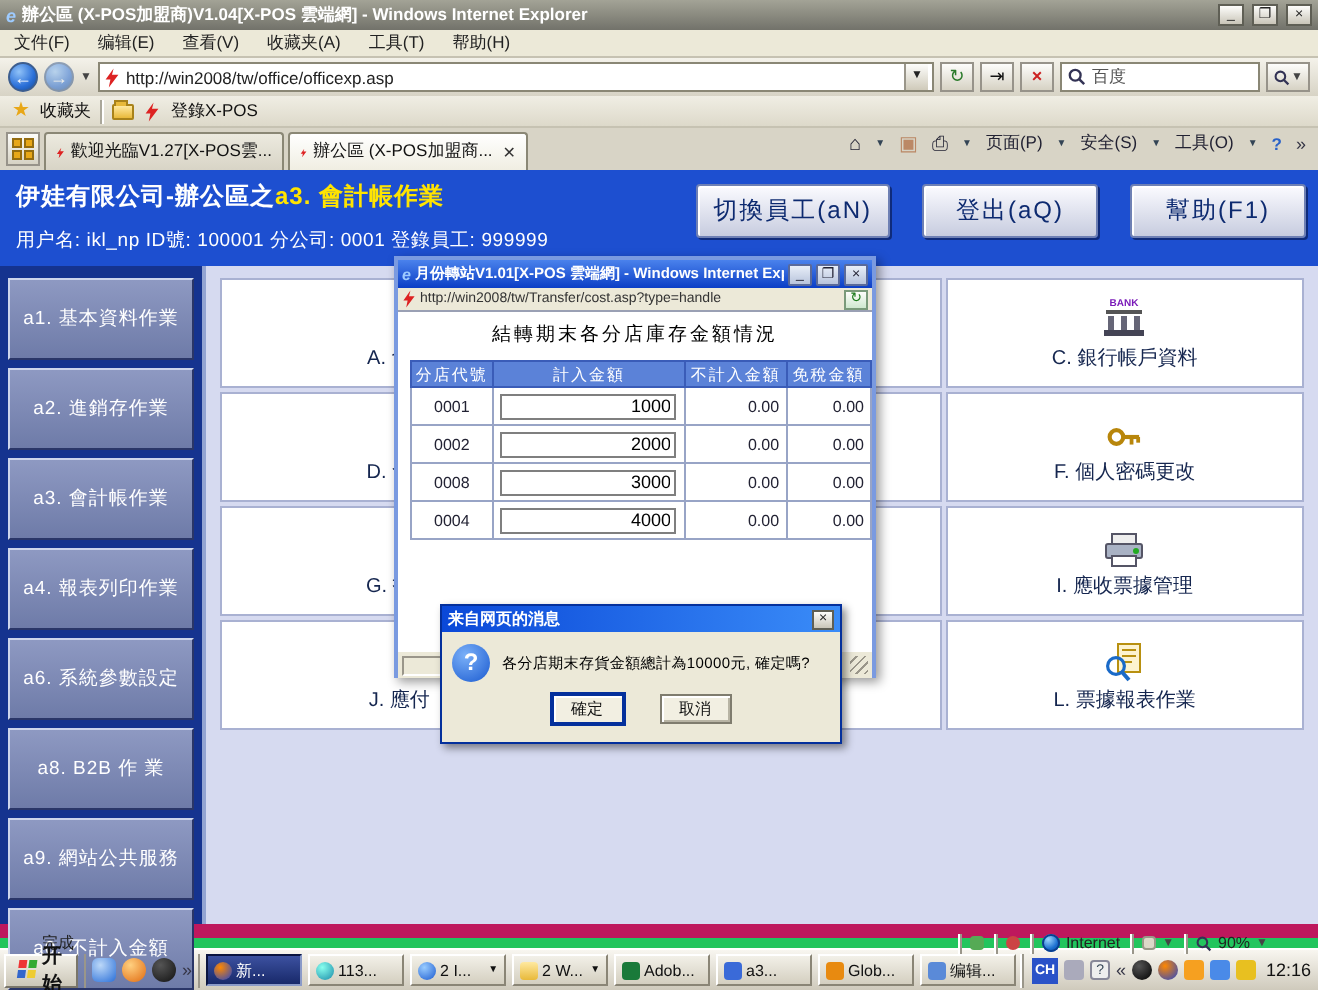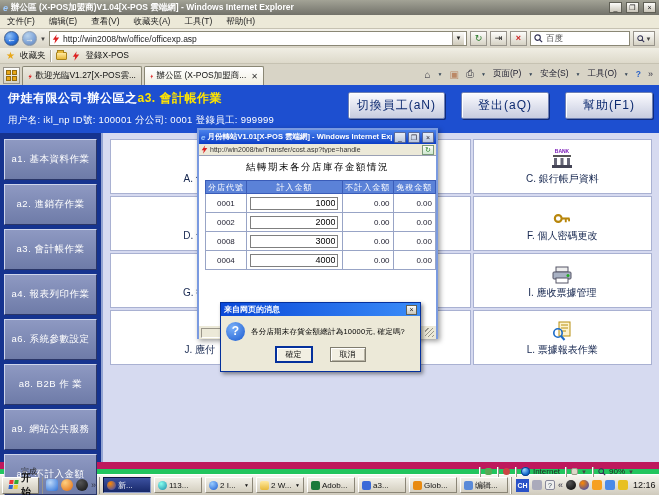--- a/index.html
+++ b/index.html
@@ -31,21 +31,21 @@
   .searchbox{width:100px;height:15px;background:#fff;border:1px solid #8a8775;display:flex;align-items:center;gap:3px;padding:0 3px;flex:none}
   .searchbox input{border:none;outline:none;width:70px;font-size:8.5px;color:#555;font-family:inherit;background:transparent}
   .searchgo{width:22px;height:15px;flex:none;background:linear-gradient(#fdfdfb,#d6d2c4);border:1px solid #97938a;display:flex;align-items:center;justify-content:center;gap:1px}
 
   .favbar{height:16px;background:linear-gradient(#f0eee4,#ddd9ca);display:flex;align-items:center;gap:5px;padding:0 6px;font-size:8.5px;border-bottom:1px solid #c6c2b2}
   .star{color:#e8a718;font-size:10px}
   .vsep{width:1px;height:12px;background:#aaa79a;box-shadow:1px 0 0 #fff}
   .folder{width:11px;height:8px;background:linear-gradient(#ffe9a0,#e8b93a);border:1px solid #a8821a;border-radius:1px;position:relative}
   .folder:before{content:"";position:absolute;top:-3px;left:0;width:5px;height:2px;background:#e8b93a;border:1px solid #a8821a;border-bottom:none}
 
-  .tabrow{height:21px;background:#d8d4c6;display:flex;align-items:center;padding:2px 3px 0;gap:2px}
+  .tabrow{height:21px;background:#d8d4c6;display:flex;align-items:flex-start;padding:2px 3px 0;gap:2px}
   .quicktabs{width:17px;height:17px;margin-bottom:1px;background:linear-gradient(#fdfdfb,#d6d2c4);border:1px solid #97938a;display:grid;grid-template-columns:5px 5px;grid-template-rows:5px 5px;gap:1px;place-content:center}
   .quicktabs i{background:#e8a718;border:1px solid #946c10}
   .tab{height:19px;max-width:120px;display:flex;align-items:center;gap:3px;padding:0 5px;font-size:8.5px;white-space:nowrap;overflow:hidden;
     border:1px solid #8a8775;border-bottom:none;background:linear-gradient(#eceadf,#d8d4c6);border-radius:2px 2px 0 0}
   .tab.active{background:linear-gradient(#ffffff,#f0eee2)}
   .tabclose{font-size:8px;color:#333;margin-left:2px}
   .cmdbar{margin-left:auto;display:flex;align-items:center;gap:7px;font-size:8.5px;color:#223;padding-right:3px;margin-bottom:3px}
   .cmdicon{font-size:10px}
   .cmdbar .dd{font-size:5px;color:#345}
 

